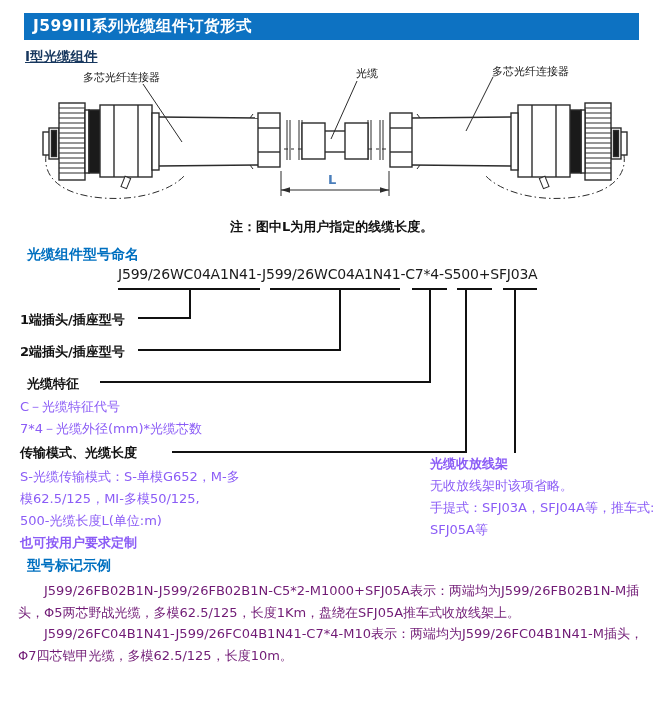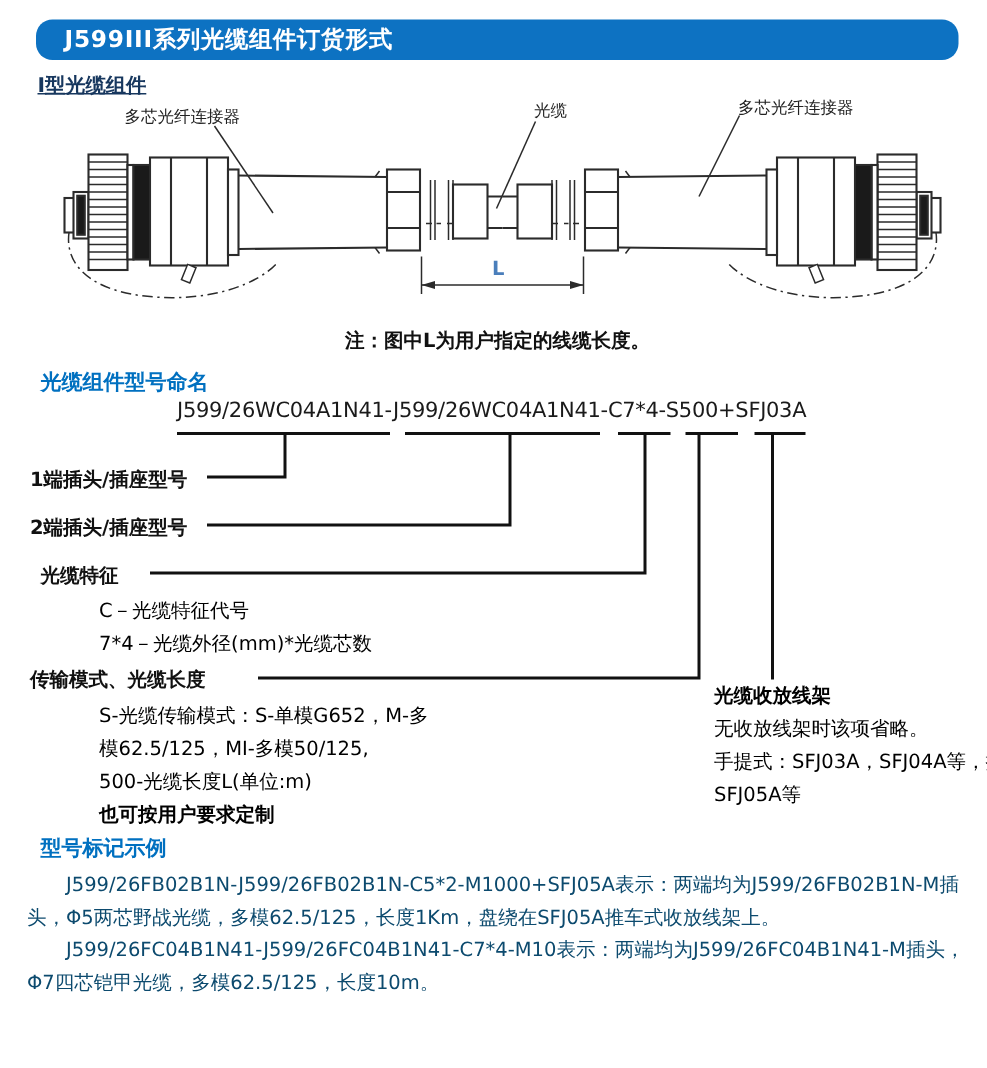--- a/index.html
+++ b/index.html
@@ -8,47 +8,46 @@
     background:#ffffff;
     font-family:"DejaVu Sans","Liberation Sans",sans-serif;
     color:#111;
   }
   .abs{position:absolute;}
   
   .header-bar{
     left:24px;top:13px;width:615px;height:27px;
     background:#0d72c2;color:#fff;
     font-size:15.5px;font-weight:bold;line-height:27px;
-    padding-left:19px;box-sizing:border-box;
+    padding-left:9px;box-sizing:border-box;
     letter-spacing:0.5px;
-    border-radius:11px;
   }
   .type-heading{
     left:25px;top:48px;font-size:13.5px;font-weight:bold;color:#17375e;text-decoration:underline;
   }
   
   .diagram-svg{left:35px;top:65px;}
   .dlabel{font-size:11px;color:#222;}
   .dim-label{left:328px;top:172px;font-size:13px;color:#4a7ebb;font-weight:bold;}
   .note{left:230px;top:218px;font-size:13px;font-weight:bold;}
   
   .naming-heading{left:27px;top:246px;font-size:14px;font-weight:bold;color:#0070c0;}
   .model-number{
     left:118px;top:266px;font-size:14px;font-weight:normal;color:#1a1a1a;
     letter-spacing:-0.2px;white-space:nowrap;
   }
   .callout-svg{left:0;top:286px;}
   .co-label{font-size:13px;font-weight:bold;color:#111;white-space:nowrap;}
-  .body-line{font-size:13px;color:#000000;white-space:nowrap;margin-left:46px;}
+  .body-line{font-size:13px;color:#8b5cf6;white-space:nowrap;}
   .body-line.bold{font-weight:bold;}
   
   .example-heading{left:27px;top:557px;font-size:14px;font-weight:bold;color:#0070c0;}
   .example-text{left:18px;top:580px;width:626px;}
   .example-text p{
-    margin:0;text-indent:2em;font-size:13px;line-height:21.5px;color:#0c4a6e;
+    margin:0;text-indent:2em;font-size:13px;line-height:21.5px;color:#701a75;
     font-family:"DejaVu Sans","Liberation Sans",sans-serif;
   }
 </style>
 </head>
 <body>
 
 <div class="abs header-bar">J599III系列光缆组件订货形式</div>
 
 <div class="abs type-heading">I型光缆组件</div>
 

